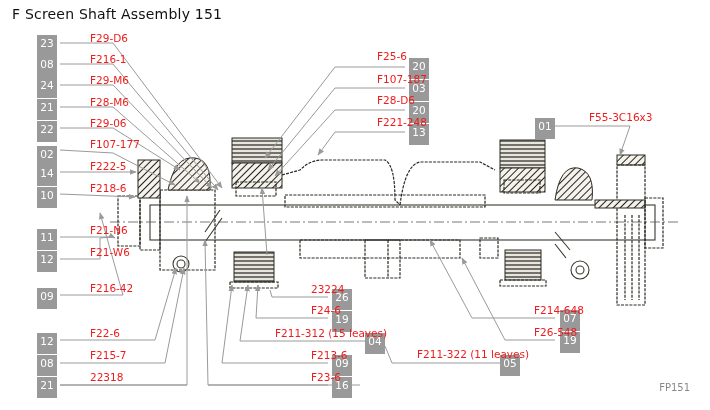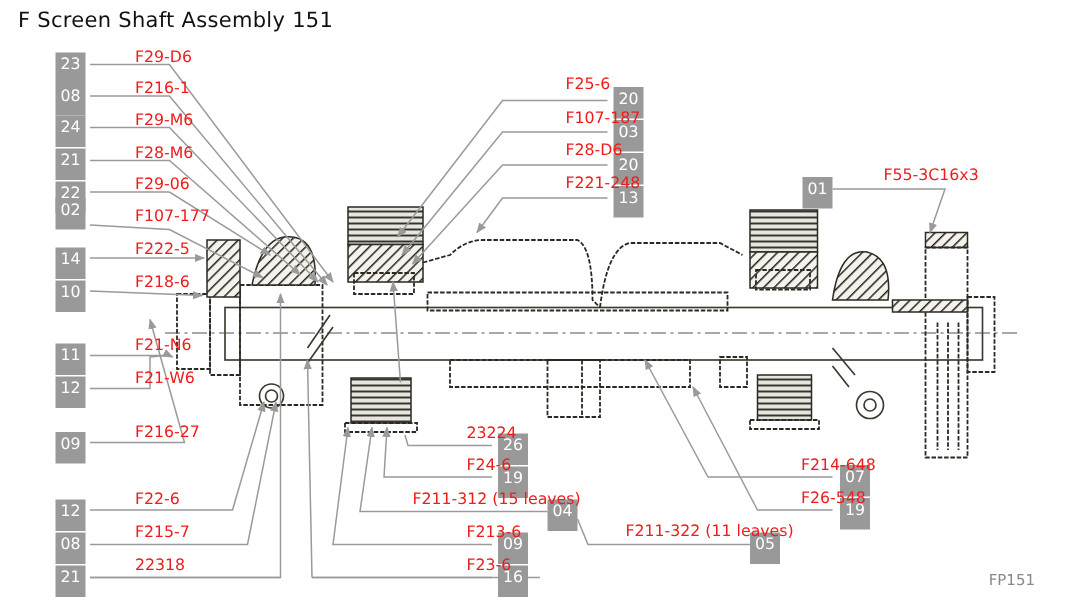--- a/index.html
+++ b/index.html
@@ -128,37 +128,37 @@
 
   <div class="badge" style="left:37px;top:77px">24</div>
   <div class="lbl" style="left:61px;top:74px">F29-M6</div>
 
   <div class="badge" style="left:37px;top:99px">21</div>
   <div class="lbl" style="left:61px;top:96px">F28-M6</div>
 
   <div class="badge" style="left:37px;top:121px">22</div>
   <div class="lbl" style="left:61px;top:117px">F29-06</div>
 
-  <div class="badge" style="left:37px;top:132px">02</div>
+  <div class="badge" style="left:37px;top:146px">02</div>
   <div class="lbl" style="left:61px;top:138px">F107-177</div>
 
   <div class="badge" style="left:37px;top:165px">14</div>
   <div class="lbl" style="left:61px;top:160px">F222-5</div>
 
   <div class="badge" style="left:37px;top:187px">10</div>
   <div class="lbl" style="left:61px;top:182px">F218-6</div>
 
   <div class="badge" style="left:37px;top:229px">11</div>
   <div class="lbl" style="left:61px;top:224px">F21-N6</div>
 
   <div class="badge" style="left:37px;top:251px">12</div>
   <div class="lbl" style="left:61px;top:246px">F21-W6</div>
 
   <div class="badge" style="left:37px;top:288px">09</div>
-  <div class="lbl" style="left:61px;top:282px">F216-27</div>
+  <div class="lbl" style="left:61px;top:282px">F216-42</div>
 
   <div class="badge" style="left:37px;top:333px">12</div>
   <div class="lbl" style="left:61px;top:327px">F22-6</div>
 
   <div class="badge" style="left:37px;top:355px">08</div>
   <div class="lbl" style="left:61px;top:349px">F215-7</div>
 
   <div class="badge" style="left:37px;top:377px">21</div>
   <div class="lbl" style="left:61px;top:371px">22318</div>
 

